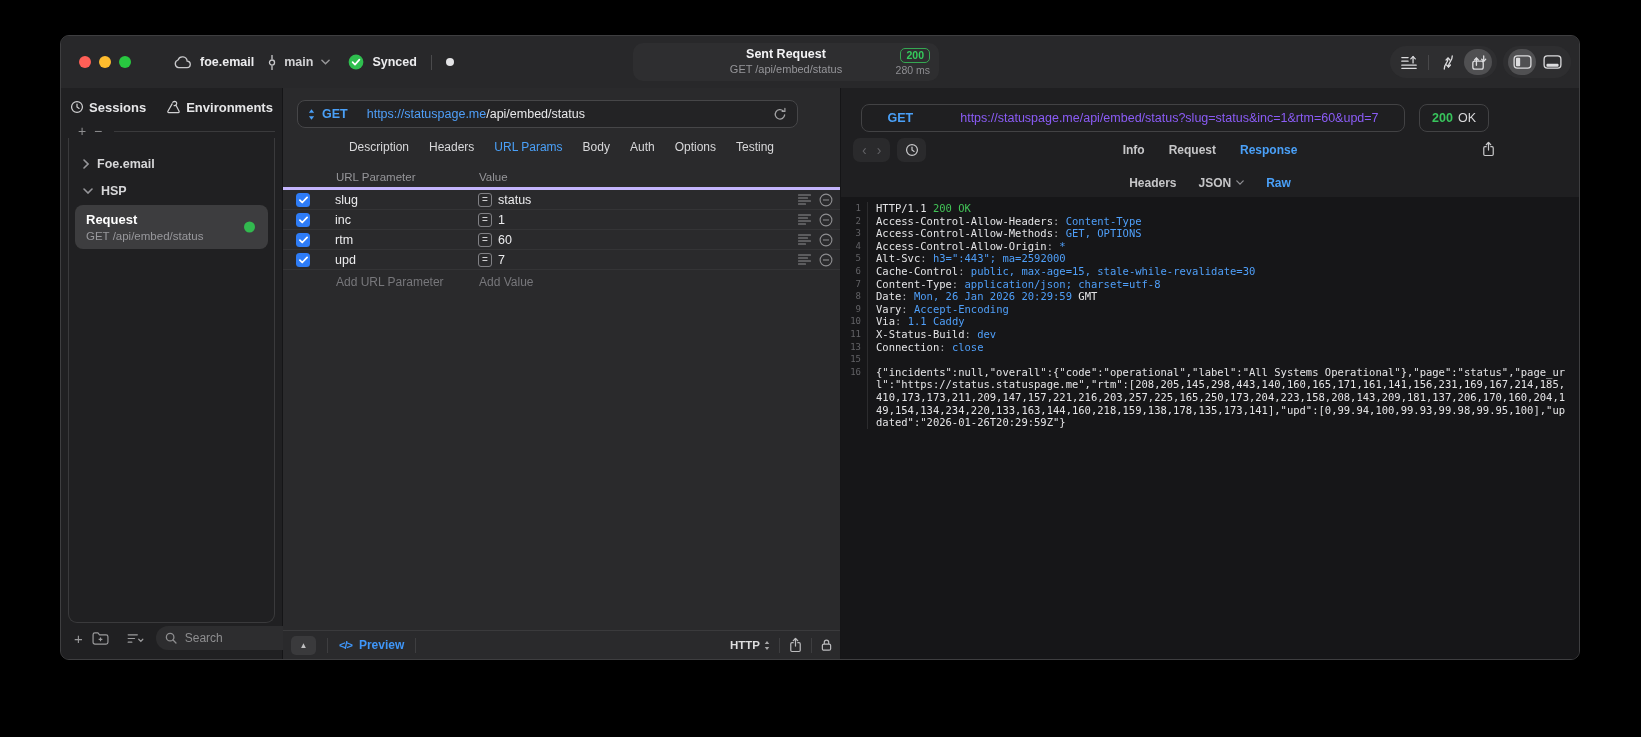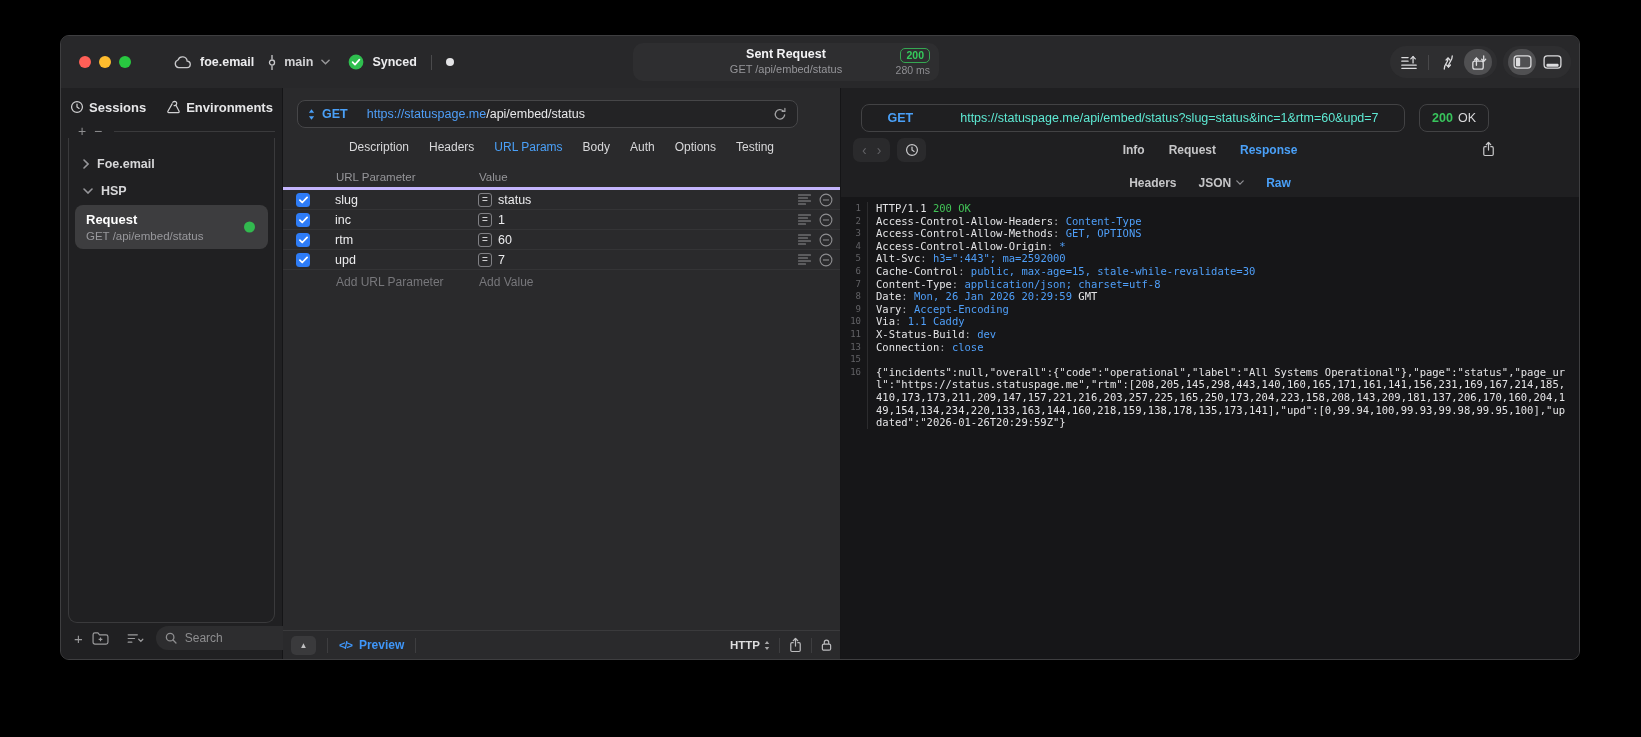--- a/index.html
+++ b/index.html
@@ -119,21 +119,21 @@
     color:#dededf; font-size:11.5px; font-weight:700; }
   .ed-footer-right .ticn{ color:#bcbcbe; }
   .gray-stepper{ color:#a8a8aa; display:flex; }
 
   
   .viewer{ flex:1; background:#1f1f21; display:flex; flex-direction:column; min-width:0; }
   .v-top{ margin-top:16px; height:28px; display:flex; align-items:center; padding:0 90px 0 20px; gap:14px; }
   .v-url{ flex:1; height:28px; border:1px solid #424244; border-radius:8px; display:flex;
     align-items:center; justify-content:center; gap:7px; font-size:12.5px; overflow:hidden; white-space:nowrap; }
   .v-url .m{ color:#4aa0f8; font-weight:700; }
-  .v-url .u{ color:#5eead4;margin-left:40px; }
+  .v-url .u{ color:#8b5cf6;margin-left:40px; }
   .v-status{ height:28px; border:1px solid #424244; border-radius:8px; display:flex; align-items:center;
     justify-content:center; gap:5px; padding:0 12px; font-size:12.5px; }
   .v-status .sc{ color:#38c45c; font-weight:700; }
   .v-status .st{ color:#d8d8da; }
   .v-nav{ height:36px; display:flex; align-items:center; padding:0 12px; position:relative; }
   .navpill{ display:flex; align-items:center; gap:10px; background:#2a2a2c; border-radius:7px;
     height:24px; padding:0 9px; color:#626266; font-size:14px; }
   .navpill .ng{ display:flex; }
   .clockbtn{ width:29px; height:24px; background:#2a2a2c; border-radius:7px; margin-left:7px;
     display:flex; align-items:center; justify-content:center; color:#c8c8ca; }

